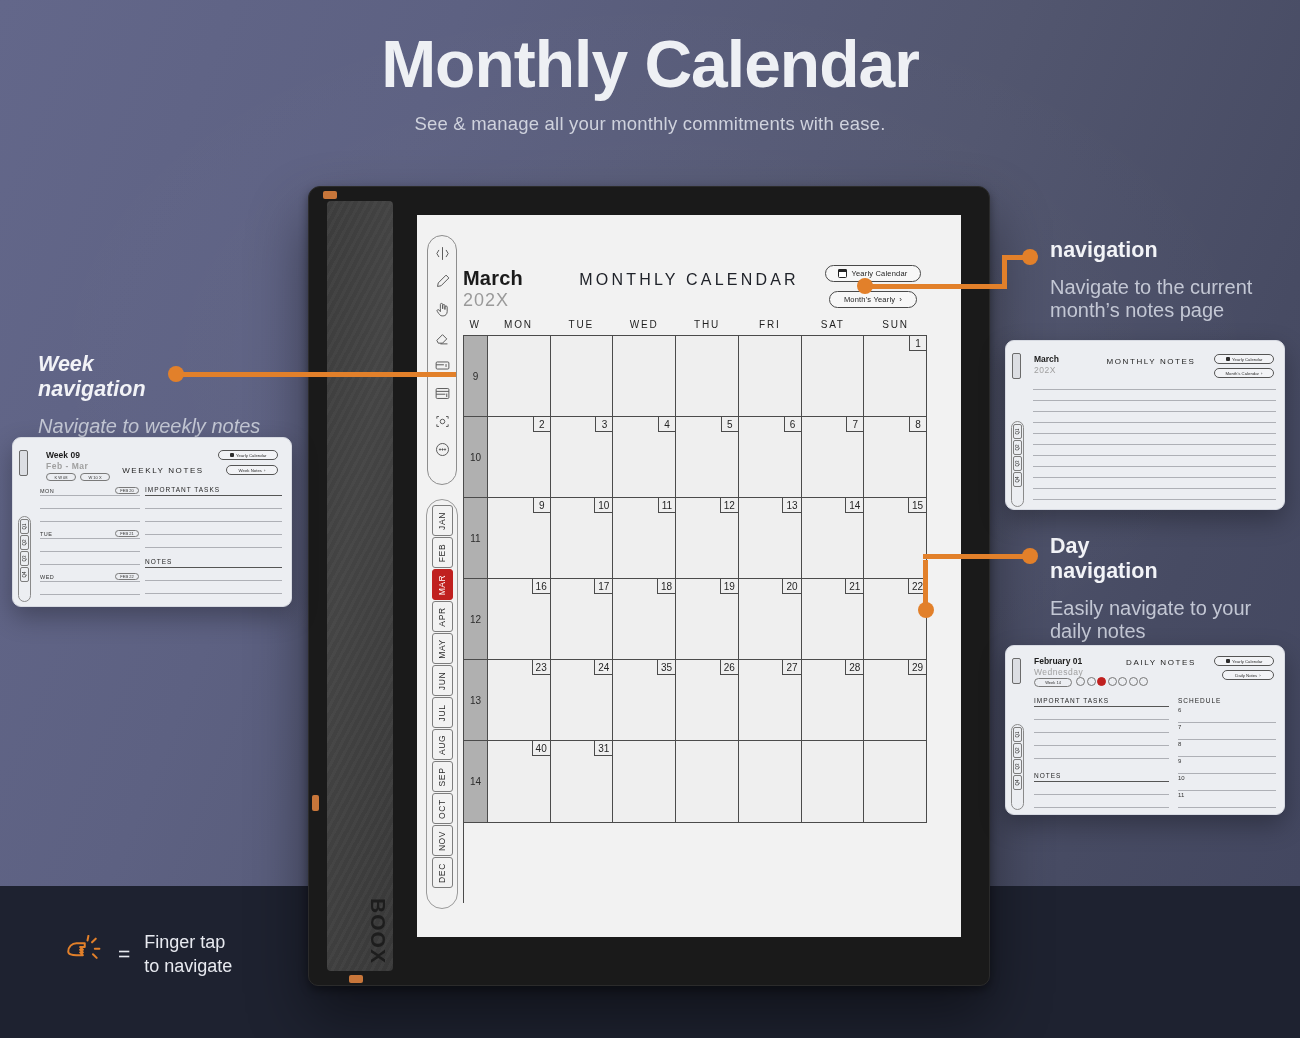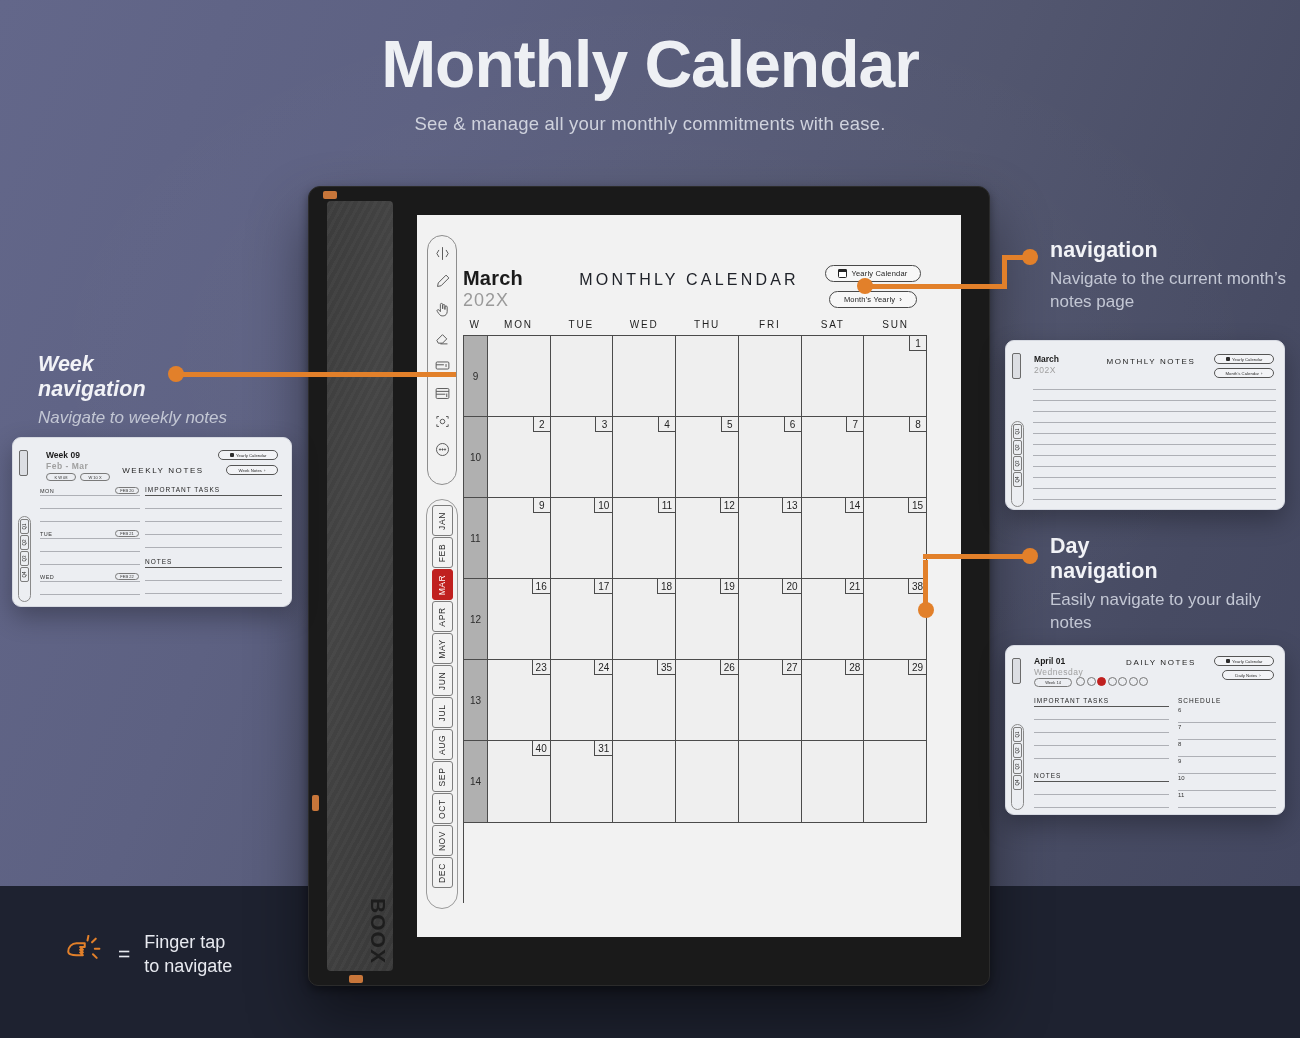--- a/index.html
+++ b/index.html
@@ -164,21 +164,21 @@
     display: flex; align-items: center; justify-content: center; padding: 0 3px;
   }
   .dnum.empty { border: none; }
   .cal-foot {
     position: absolute; left: 0; top: 694px; width: 544px; text-align: center;
     font-size: 8.5px; color: #555;
   }
 
   
   .anno-title { font-size: 21.5px; font-weight: bold; color: #f2f3f7; line-height: 25px; }
-  .anno-desc { font-size: 17px; color: #c3c7d4; line-height: 22.5px; margin-top: 5px; }
+  .anno-desc { font-size: 20px; color: #c3c7d4; line-height: 22.5px; margin-top: 13px; }
   .anno-week  { position: absolute; left: 38px;  top: 352px; width: 230px; font-style: italic; }
   .anno-month { position: absolute; left: 1050px; top: 238px; width: 242px; }
   .anno-day   { position: absolute; left: 1050px; top: 534px; width: 242px; }
 
   
   .dot {
     position: absolute; width: 16px; height: 16px; border-radius: 50%;
     background: #e2802a;
   }
   .line { position: absolute; background: #e2802a; }
@@ -457,21 +457,21 @@
             <div class="dcell">
               <div class="dnum">19</div>
             </div>
             <div class="dcell">
               <div class="dnum">20</div>
             </div>
             <div class="dcell">
               <div class="dnum">21</div>
             </div>
             <div class="dcell">
-              <div class="dnum">38</div>
+              <div class="dnum">22</div>
             </div>
           </div>
           <div class="wrow">
             <div class="wnum">13</div>
             <div class="dcell">
               <div class="dnum">23</div>
             </div>
             <div class="dcell">
               <div class="dnum">24</div>
             </div>
@@ -661,21 +661,21 @@
       <i style="height:11px"></i>
       <i style="height:11px"></i>
     <i style="height:11px"></i>
       <i style="height:11px"></i>
       <i style="height:11px"></i>
   </div>
 </div>
 
 <div class="card" style="left:1005px; top:645px; width:280px; height:170px;">
   <div class="card-spine"></div>
-  <div class="c-month" style="left:28px; top:10px;">April 01</div>
+  <div class="c-month" style="left:28px; top:10px;">February 01</div>
   <div class="c-year" style="left:28px; top:21px;text-align:right;">Wednesday</div>
   <div class="c-datepill" style="left:28px; top:32px; width:38px; height:9px;">
     <span>Week 14</span>
   </div>
   <div class="c-wdots" style="left:70px; top:31px;">
     <b></b>
     <b></b>
     <b class="on"></b>
     <b></b>
     <b></b>

